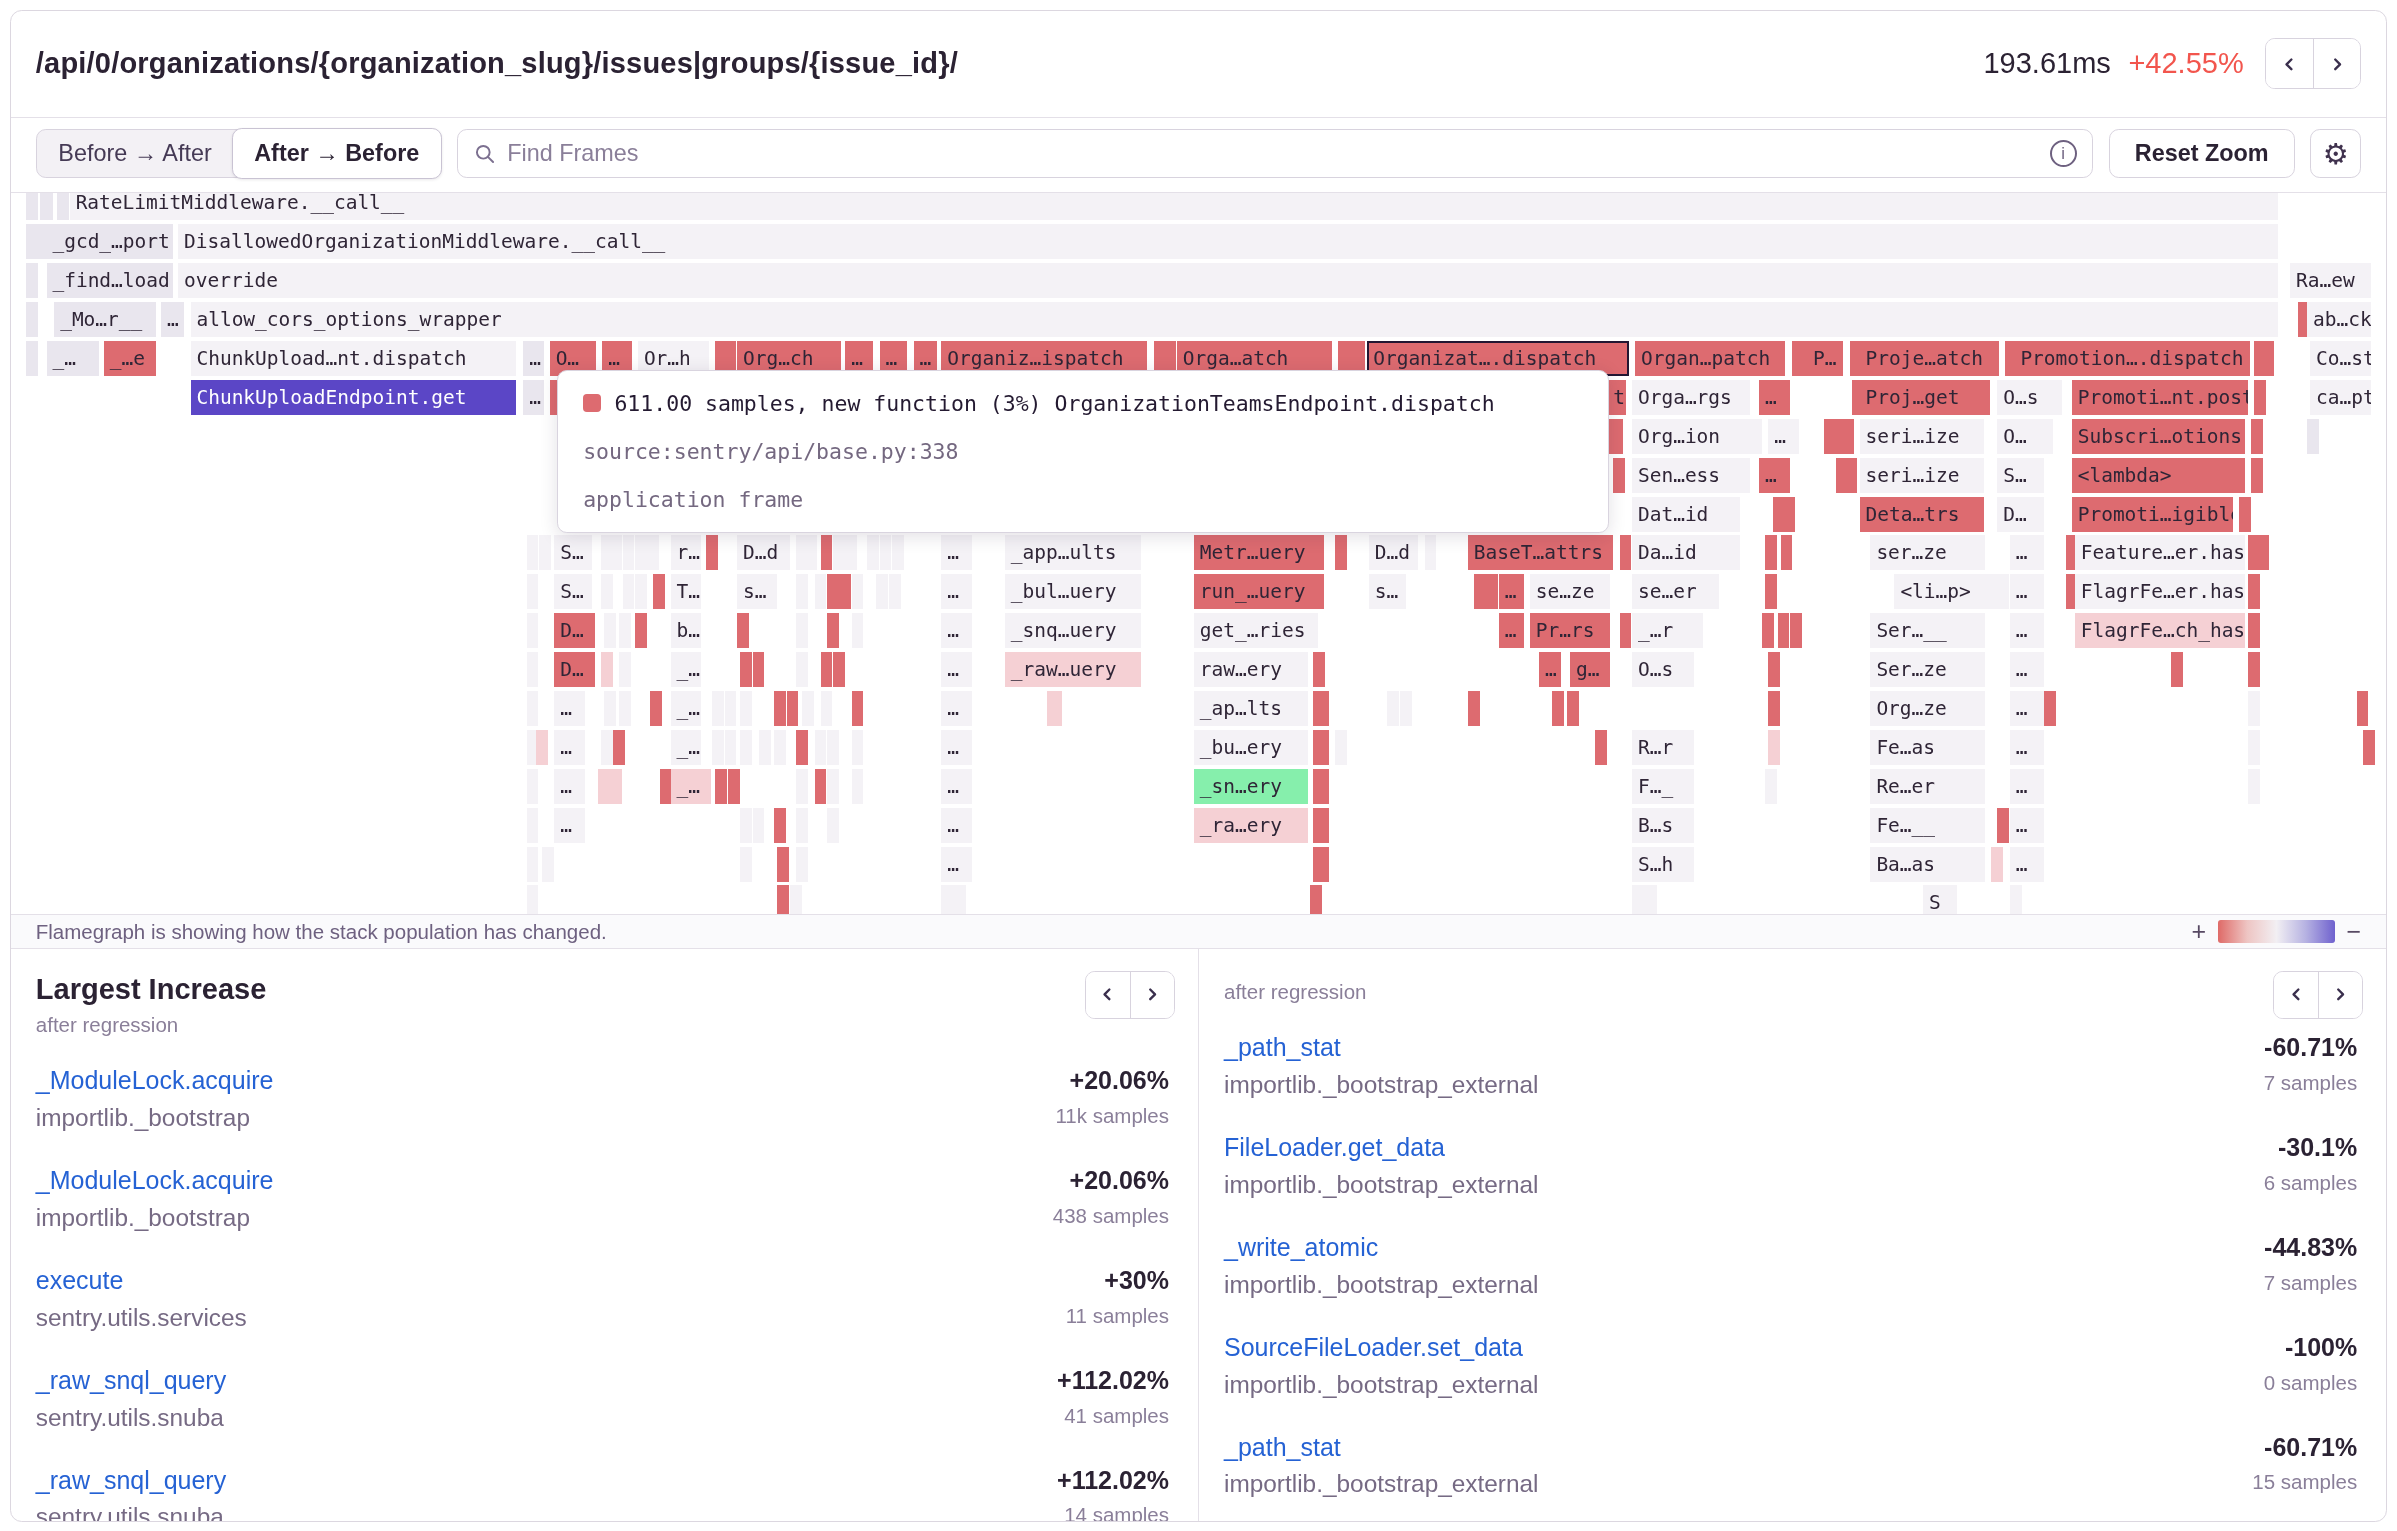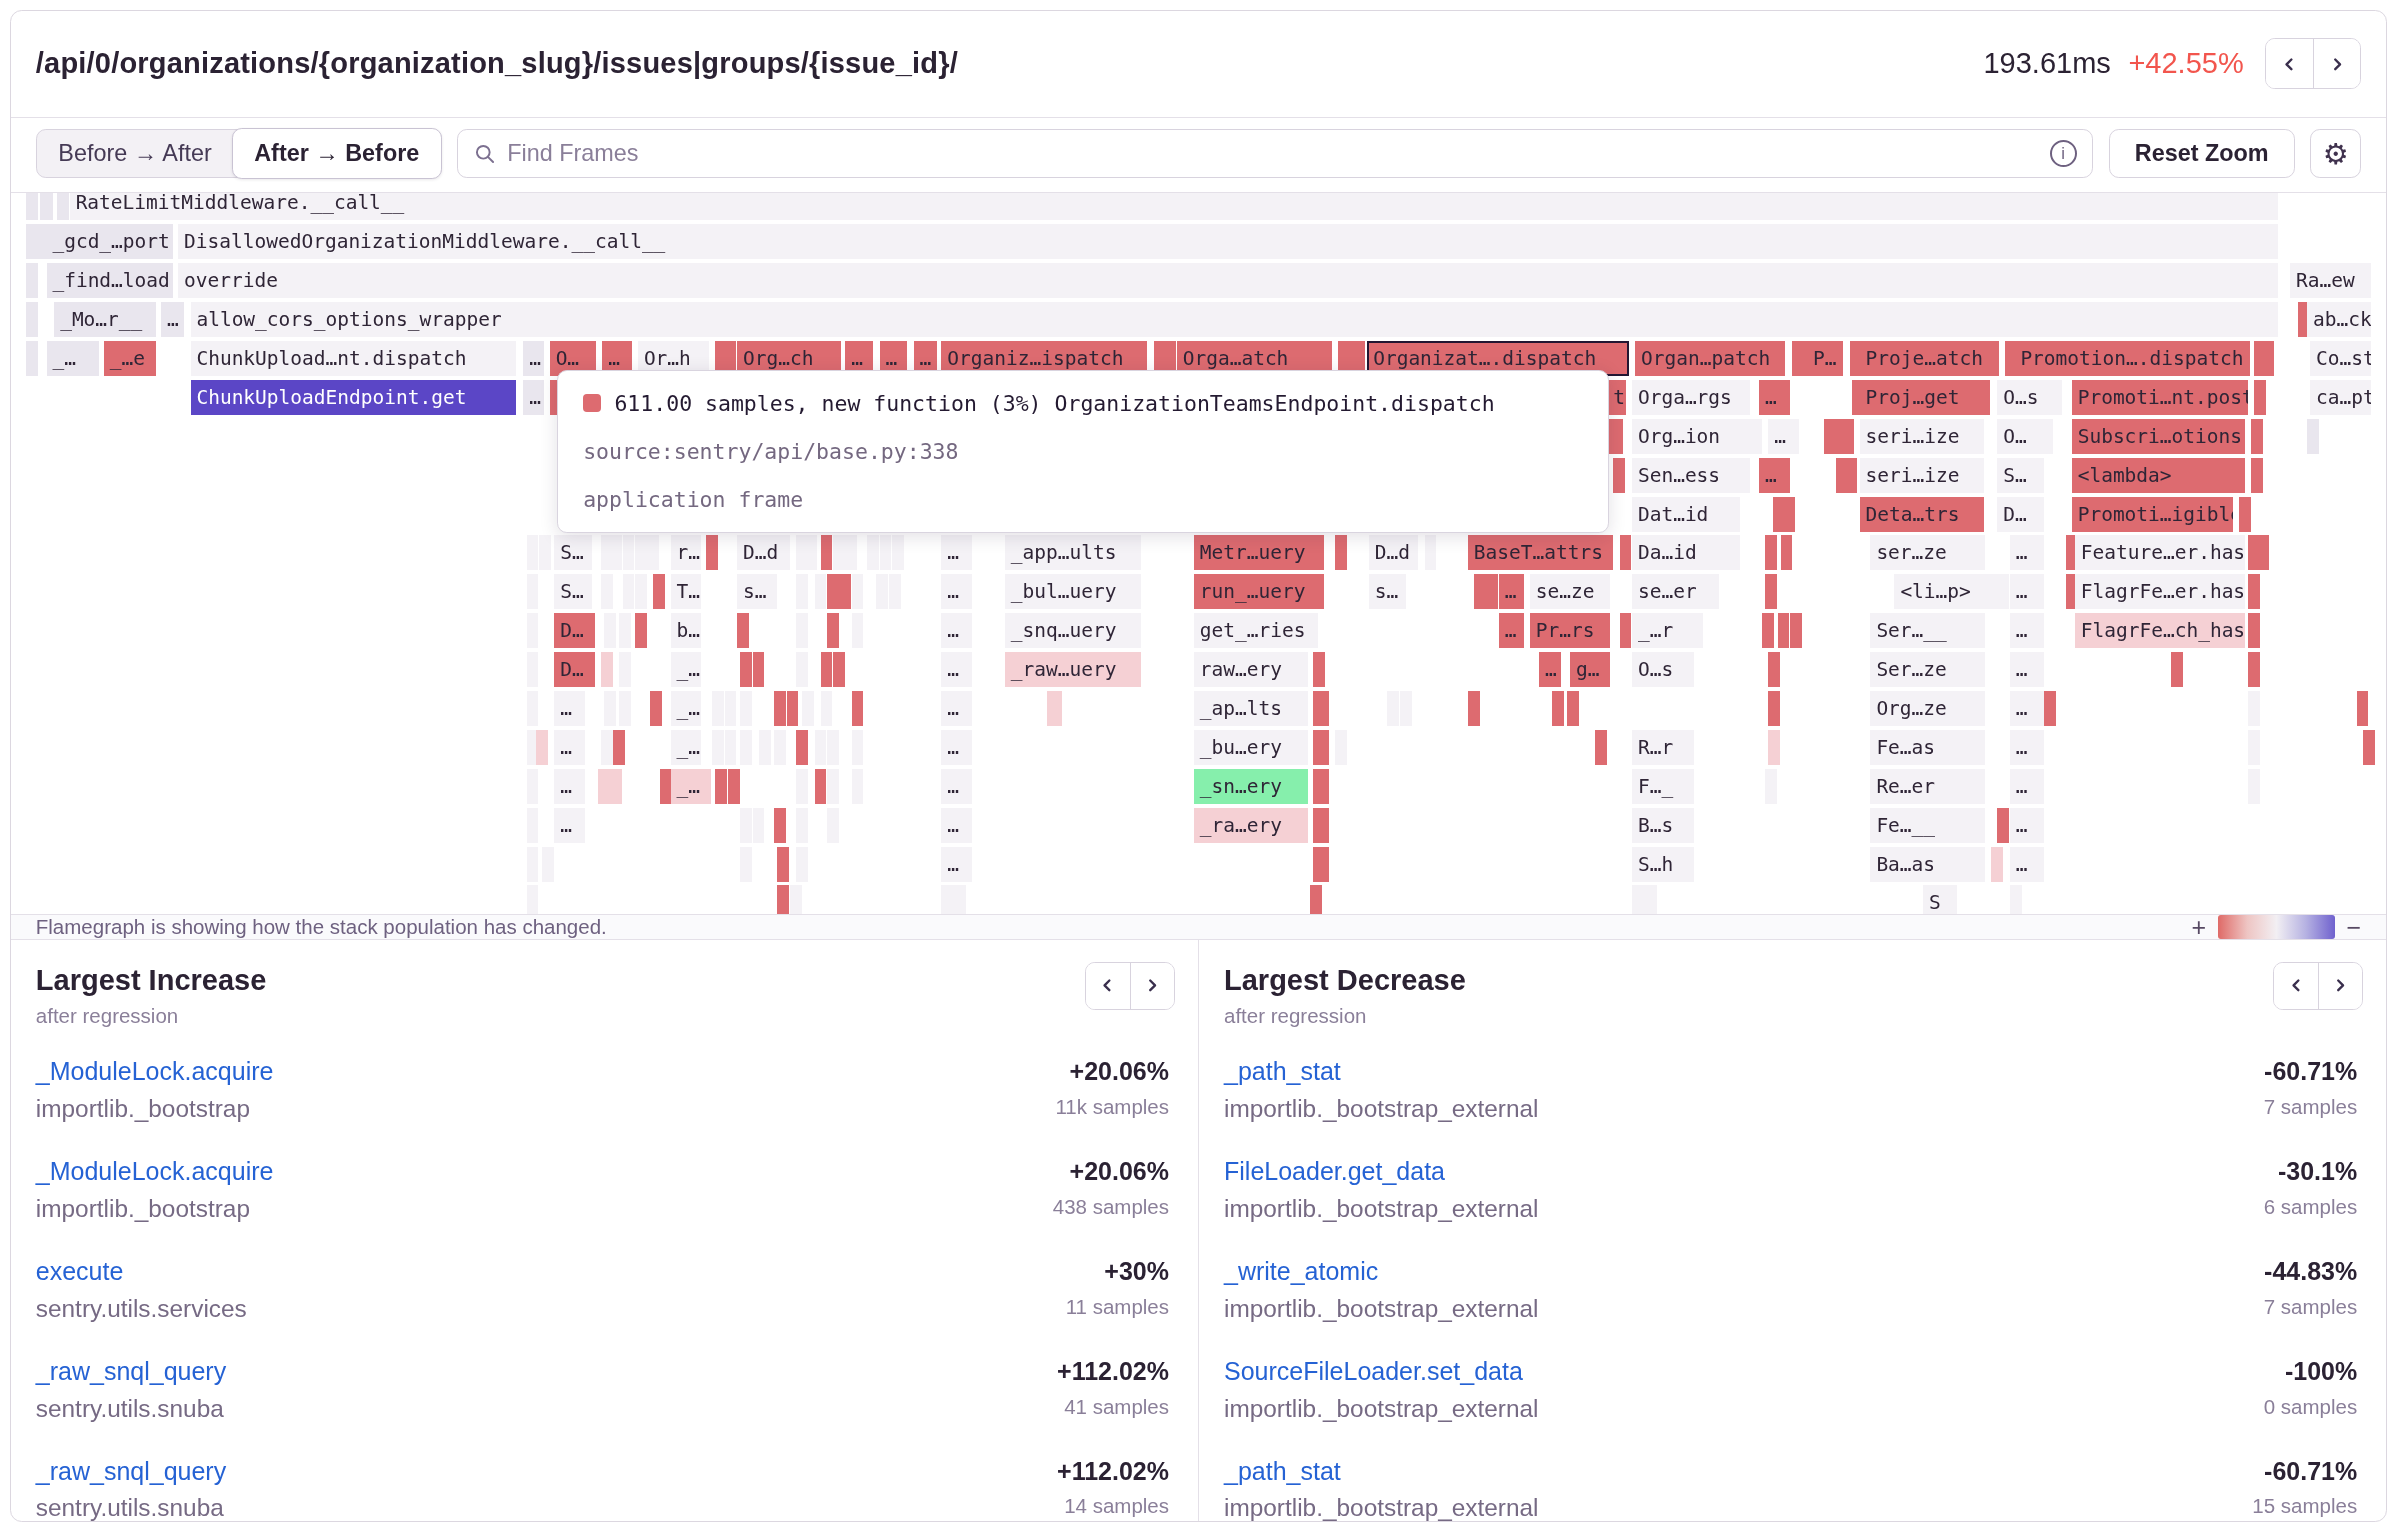--- a/index.html
+++ b/index.html
@@ -35,21 +35,21 @@
   .fbar { position:absolute; top:0; bottom:0; font-family:"DejaVu Sans Mono", monospace; font-size:19.5px; line-height:35px; padding:0 5.9px; overflow:hidden; white-space:nowrap; color:#2f2536; }
   .fbar.c-sel { color:#fff; }
   .fbar.bordered { outline:2px solid #221733; outline-offset:-2px; }
 
   .ftip { position:absolute; left:23%; top:177px; width:44.3%; min-height:146px; background:#fff; border:1px solid #d9d4df; border-radius:9.8px; box-shadow:0 3.9px 17.6px rgba(37,26,52,.13); z-index:10; padding:19.5px 25px; font-family:"DejaVu Sans Mono", monospace; }
   .ftip .l1 { display:flex; align-items:center; gap:13.7px; font-size:21.5px; color:#241a31; }
   .ftip .chip { width:17.6px; height:17.6px; border-radius:3.9px; flex:none; }
   .ftip .l2 { margin-top:23.4px; font-size:21.5px; color:#746880; }
 
   
-  .sbar { flex:none; height:26px; display:flex; align-items:center; padding:0 25px; background:#fafafc; border-top:1px solid #e4e0e8; border-bottom:1px solid #e4e0e8; }
+  .sbar { flex:none; height:35px; display:flex; align-items:center; padding:0 25px; background:#fafafc; border-top:1px solid #e4e0e8; border-bottom:1px solid #e4e0e8; }
   .sbar .txt { font-size:20.5px; color:#6e6180; }
   .legend { margin-left:auto; display:flex; align-items:center; gap:11.7px; }
   .legend .sign { font-size:25px; color:#574963; }
   .legend .grad { width:117px; height:23.4px; border-radius:2.9px; }
 
   
   .bwrap { flex:1; display:flex; min-height:0; }
   .bpanel { flex:1; padding:23.4px 29px 0 25px; position:relative; }
   .bpanel + .bpanel { border-left:1px solid #e4e0e8; }
   .ptitle { font-size:29px; font-weight:700; color:#2b2233; }
@@ -539,21 +539,20 @@
               <span class="val">+112.02%</span>
             </div>
             <div class="r2">
               <span class="mod">sentry.utils.snuba</span>
               <span class="smp">14 samples</span>
             </div>
           </div>
         </div>
     </div>
     <div class="bpanel">
-      <div class="ptitle">Largest Decrease</div>
       <div class="psub">after regression</div>
       <div class="btn-pair pnav">
         <button>
           <svg class="chev" viewBox="0 0 12 12">
               <polyline points="7.5,2.5 4,6 7.5,9.5"></polyline>
             </svg>
         </button>
         <button>
           <svg class="chev" viewBox="0 0 12 12">
               <polyline points="4.5,2.5 8,6 4.5,9.5"></polyline>

